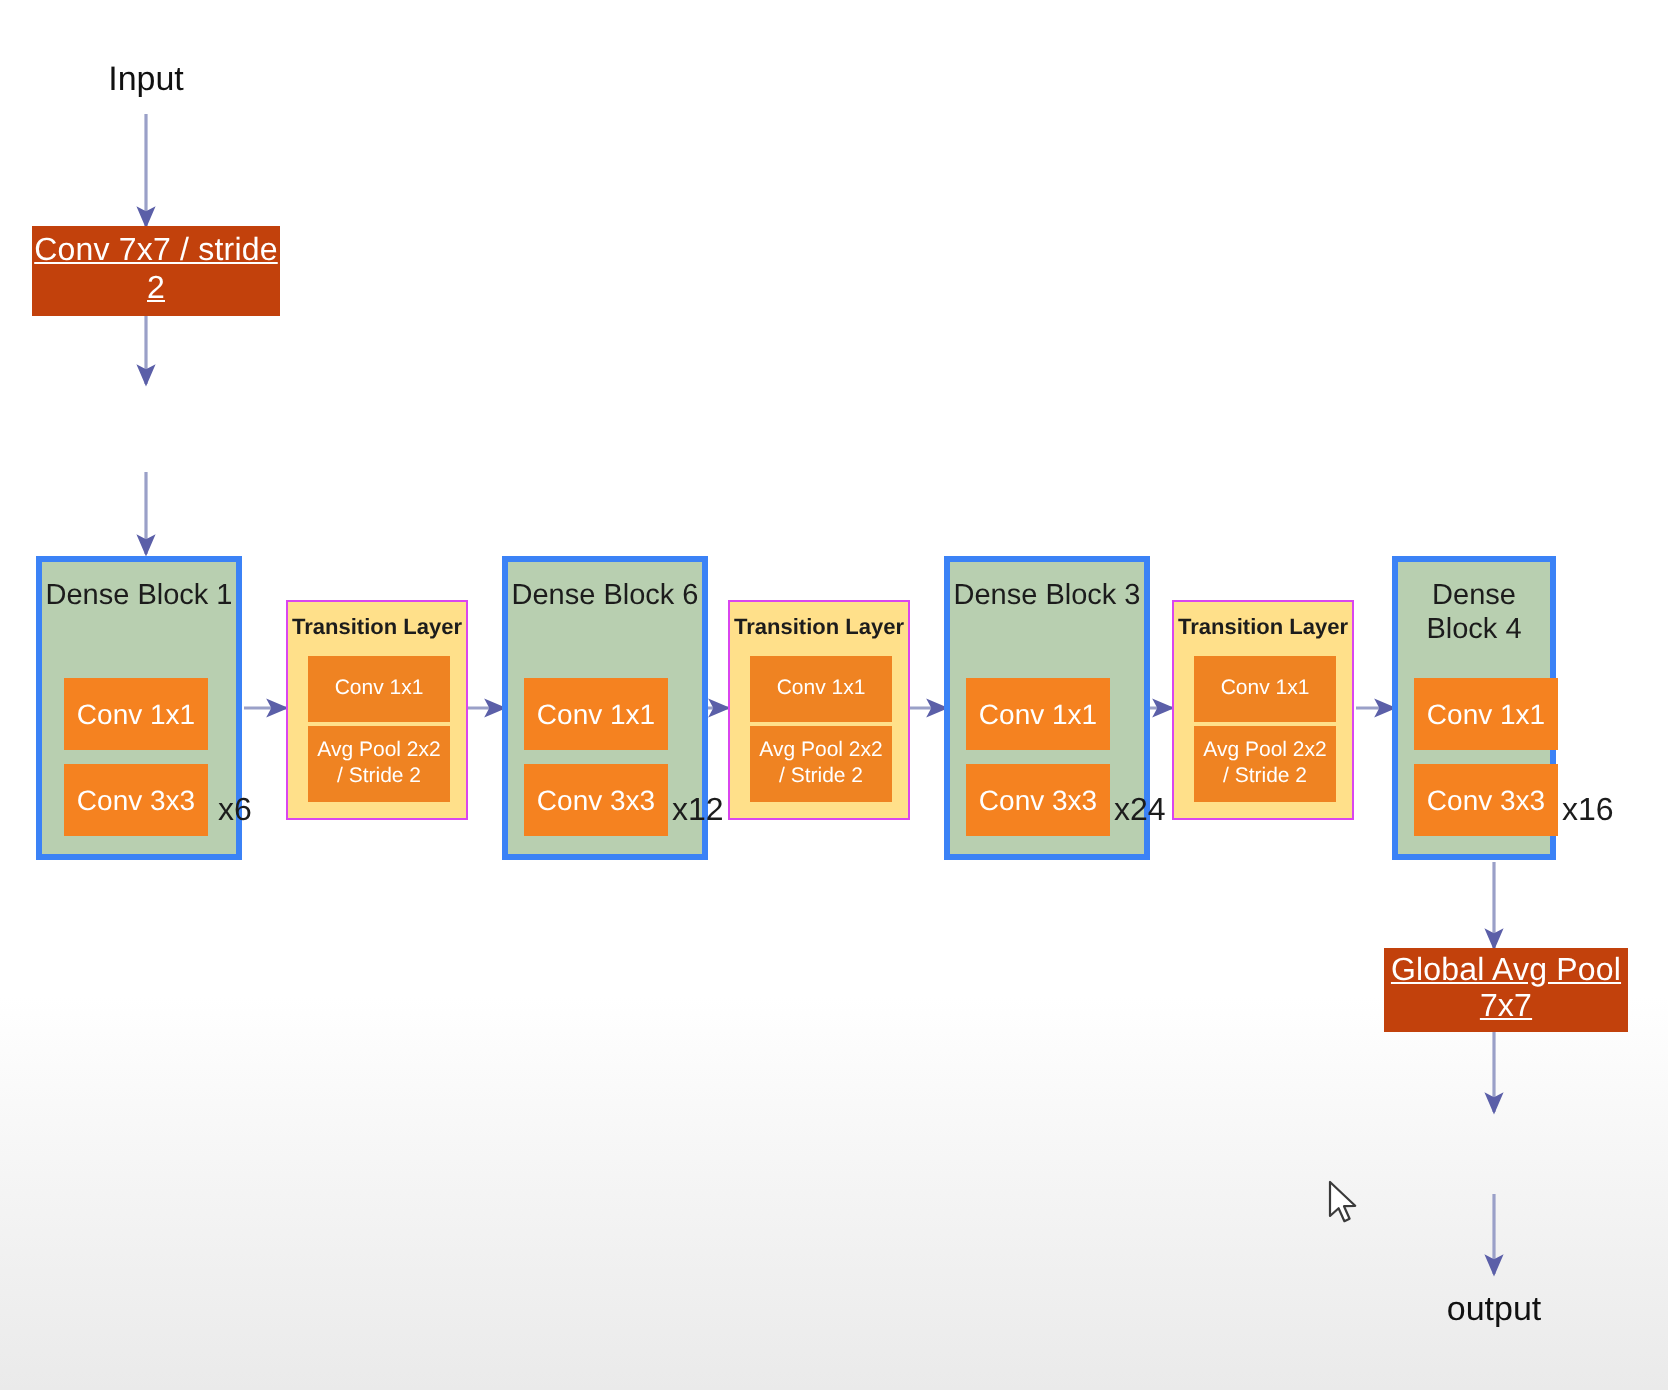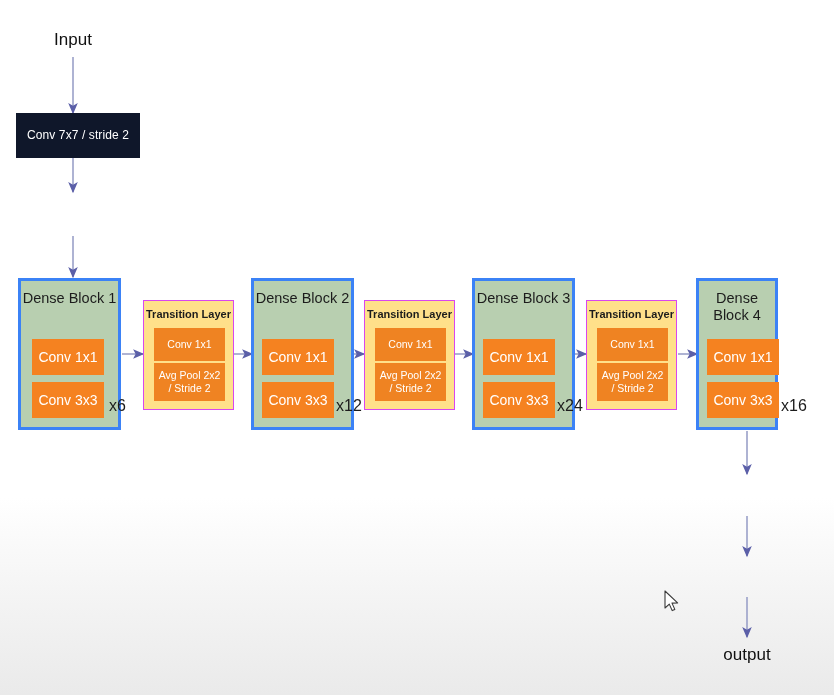--- a/index.html
+++ b/index.html
@@ -33,23 +33,24 @@
     box-sizing: border-box;
     display: flex;
     align-items: center;
     justify-content: center;
     text-align: center;
     line-height: 1.15;
     color: #ffffff;
   }
   
   .stage {
-    background: #0f172a;
-    font-size: 12px;
+    background: #c2410c;
+    font-size: 16px;
     letter-spacing: .1px;
+    text-decoration: underline;
   }
   
   .dense {
     background: #b8cfb0;
     border: 3px solid #3b82f6;
   }
   .dense-title {
     position: absolute;
     left: 0;
     right: 0;
@@ -170,21 +171,21 @@
     <div class="mult" style="left:88px; top:116px;">x6</div>
   </div>
 
   <div class="node trans" style="left:143px; top:300px; width:91px; height:110px;">
     <div class="trans-title">Transition Layer</div>
     <div class="inner" style="left:10px; top:27px; width:71px; height:33px;">Conv 1x1</div>
     <div class="inner" style="left:10px; top:62px; width:71px; height:38px; padding:0 3px;">Avg Pool 2x2  / Stride 2</div>
   </div>
 
   <div class="node dense" style="left:251px; top:278px; width:103px; height:152px;">
-    <div class="dense-title">Dense Block 2</div>
+    <div class="dense-title">Dense Block 6</div>
     <div class="inner" style="left:8px; top:58px; width:72px; height:36px;">Conv 1x1</div>
     <div class="inner" style="left:8px; top:101px; width:72px; height:36px;">Conv 3x3</div>
     <div class="mult" style="left:82px; top:116px;">x12</div>
   </div>
 
   <div class="node trans" style="left:364px; top:300px; width:91px; height:110px;">
     <div class="trans-title">Transition Layer</div>
     <div class="inner" style="left:10px; top:27px; width:71px; height:33px;">Conv 1x1</div>
     <div class="inner" style="left:10px; top:62px; width:71px; height:38px; padding:0 3px;">Avg Pool 2x2  / Stride 2</div>
   </div>
@@ -202,20 +203,23 @@
     <div class="inner" style="left:10px; top:62px; width:71px; height:38px; padding:0 3px;">Avg Pool 2x2  / Stride 2</div>
   </div>
 
   <div class="node dense" style="left:696px; top:278px; width:82px; height:152px;">
     <div class="dense-title">Dense Block 4</div>
     <div class="inner" style="left:8px; top:58px; width:72px; height:36px;">Conv 1x1</div>
     <div class="inner" style="left:8px; top:101px; width:72px; height:36px;">Conv 3x3</div>
     <div class="mult" style="left:82px; top:116px;">x16</div>
   </div>
 
+  <div class="node stage" style="left:692px; top:474px; width:122px; height:42px;">
+    <span>Global Avg Pool 7x7</span>
+  </div>
 
 
   <div class="plainlabel" style="left:697px; top:645px; width:100px;">output</div>
 
   <div class="cursor" style="left:664px; top:590px;">
     <svg width="16" height="24" viewBox="0 0 16 24" xmlns="http://www.w3.org/2000/svg">
       <path d="M1,1 L1,18 L5.3,14.1 L8.2,20.6 L10.8,19.4 L8.0,13.1 L13.6,12.9 Z" fill="#ffffff" stroke="#3a3a3a" stroke-width="1.1" stroke-linejoin="round"></path>
     </svg>
   </div>
 

